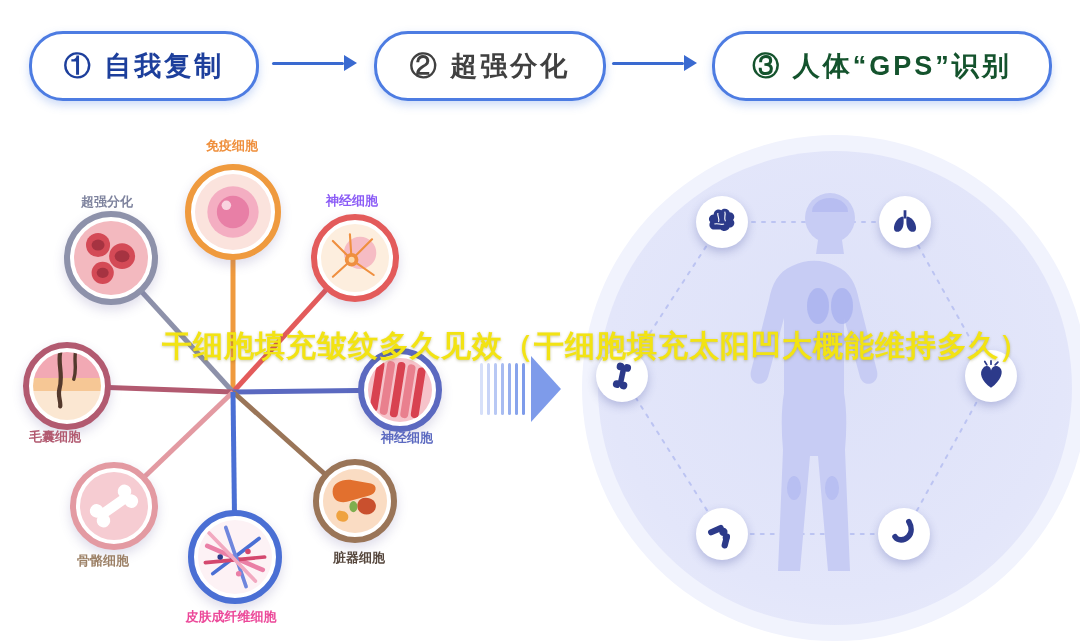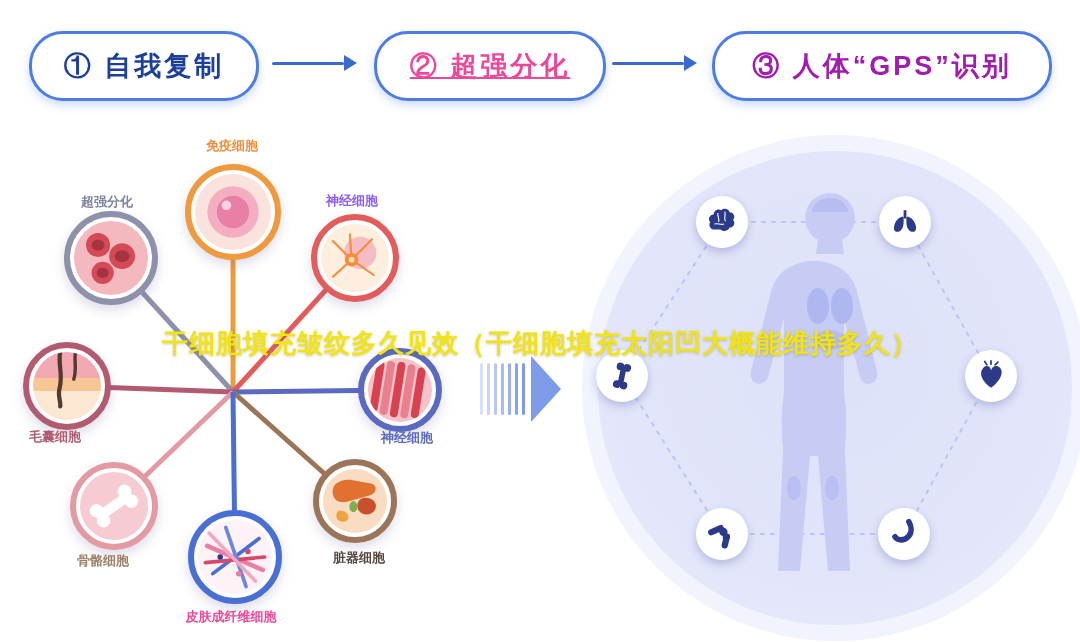--- a/index.html
+++ b/index.html
@@ -43,44 +43,44 @@
   .halo{position:absolute;left:582px;top:135px;width:506px;height:506px;border-radius:50%;background:#f1f3fd;z-index:0;}
   .bio-circle{position:absolute;left:598px;top:151px;width:474px;height:474px;border-radius:50%;
               background:radial-gradient(circle at 50% 45%, #dde1f8 0%, #e3e6fa 65%, #eaecfb 100%);z-index:1;}
   .hex-lines{position:absolute;left:0;top:0;z-index:2;pointer-events:none;}
   .body-figure{position:absolute;left:680px;top:188px;width:300px;height:400px;z-index:3;}
   .organ-node{position:absolute;width:52px;height:52px;border-radius:50%;background:#fff;
               box-shadow:0 4px 10px rgba(70,80,160,.3);display:flex;align-items:center;justify-content:center;z-index:4;}
   .organ-node svg{width:36px;height:36px;}
 
   
-  .overlay-title{position:absolute;left:162px;top:326px;font-size:26px;font-weight:bold;color:#f2e313;
+  .overlay-title{position:absolute;left:162px;top:326px;font-size:30px;font-weight:bold;color:#f2e313;
                  z-index:60;white-space:nowrap;letter-spacing:1px;text-shadow:0 1px 3px rgba(110,100,0,.35);}
 </style>
 </head>
 <body>
 
 <div class="stage">
 
   <div class="badge" style="left:29px;top:31px;width:224px;">
     <span style="color: rgb(29, 63, 156);">① 自我复制</span>
   </div>
   <div class="step-arrow" style="left:272px;top:55px;">
     <div class="line"></div>
     <div class="head"></div>
   </div>
   <div class="badge" style="left:374px;top:31px;width:226px;">
-    <span style="color: #ec4899; text-decoration: underline;">② 超强分化</span>
+    <span style="color: #404040;">② 超强分化</span>
   </div>
   <div class="step-arrow" style="left:612px;top:55px;">
     <div class="line"></div>
     <div class="head"></div>
   </div>
   <div class="badge" style="left:712px;top:31px;width:334px;">
-    <span style="color: #a21caf;">③ 人体“GPS”识别</span>
+    <span style="color: #14532d;">③ 人体“GPS”识别</span>
   </div>
 
   <svg class="spokes" width="1080" height="642">
     <line x1="233" y1="392" x2="233" y2="212" stroke="#ef9a3e" stroke-width="5"></line>
     <line x1="233" y1="392" x2="355" y2="258" stroke="#e35b5b" stroke-width="5"></line>
     <line x1="233" y1="392" x2="111" y2="258" stroke="#8d91aa" stroke-width="5"></line>
     <line x1="233" y1="392" x2="67" y2="386" stroke="#b25a70" stroke-width="5"></line>
     <line x1="233" y1="392" x2="400" y2="390" stroke="#5b69c0" stroke-width="5"></line>
     <line x1="233" y1="392" x2="114" y2="506" stroke="#e39aa2" stroke-width="5"></line>
     <line x1="233" y1="392" x2="355" y2="501" stroke="#9a7558" stroke-width="5"></line>

